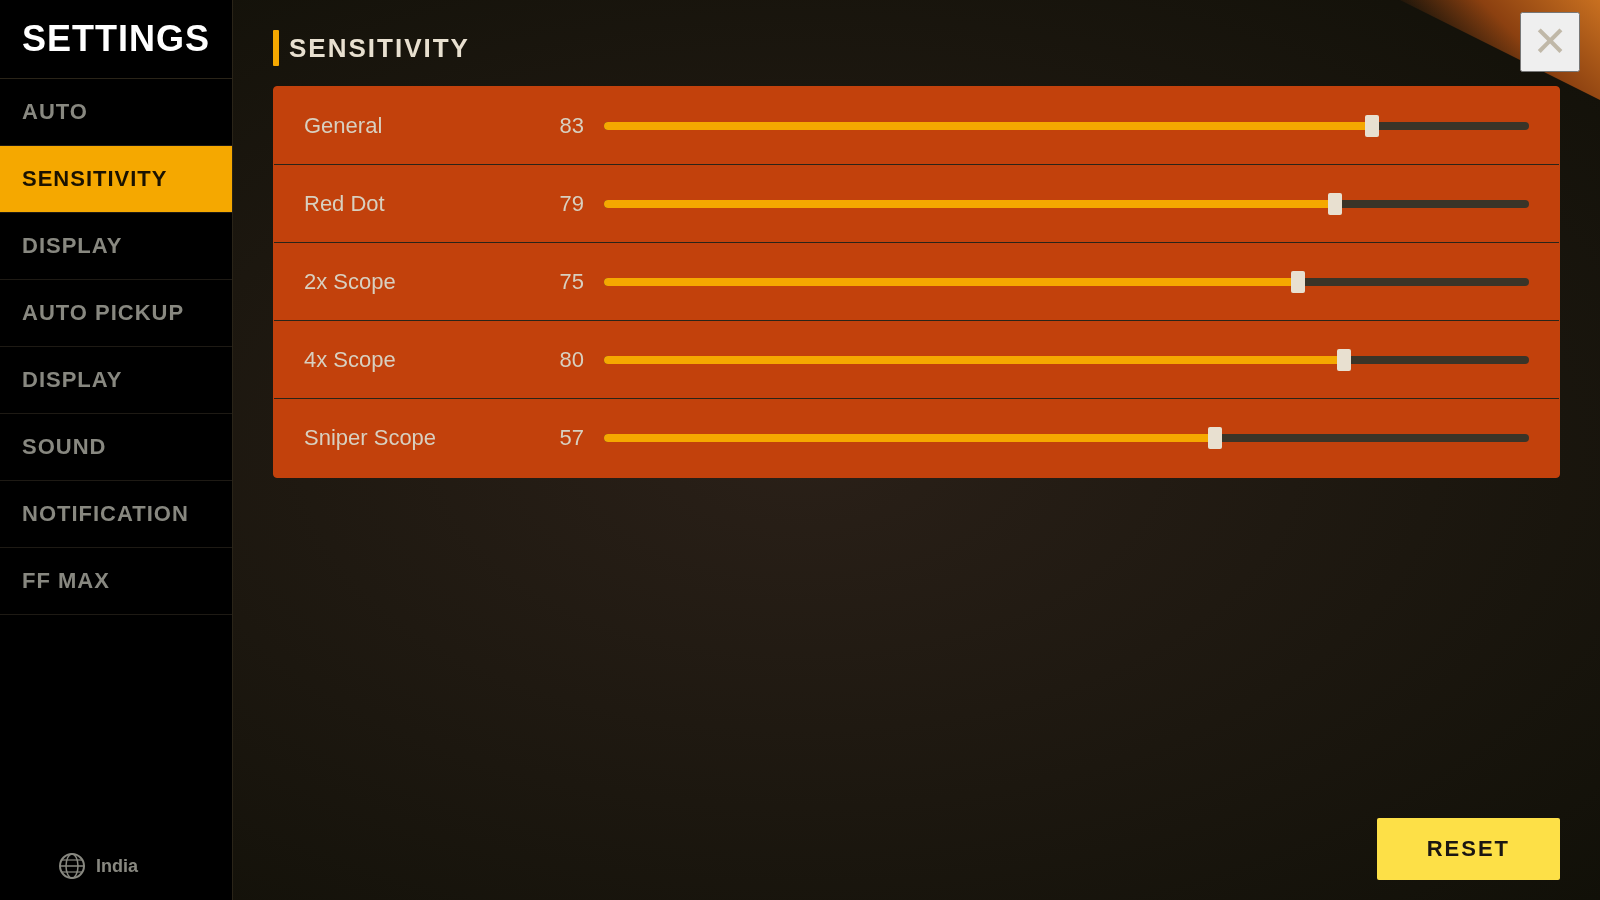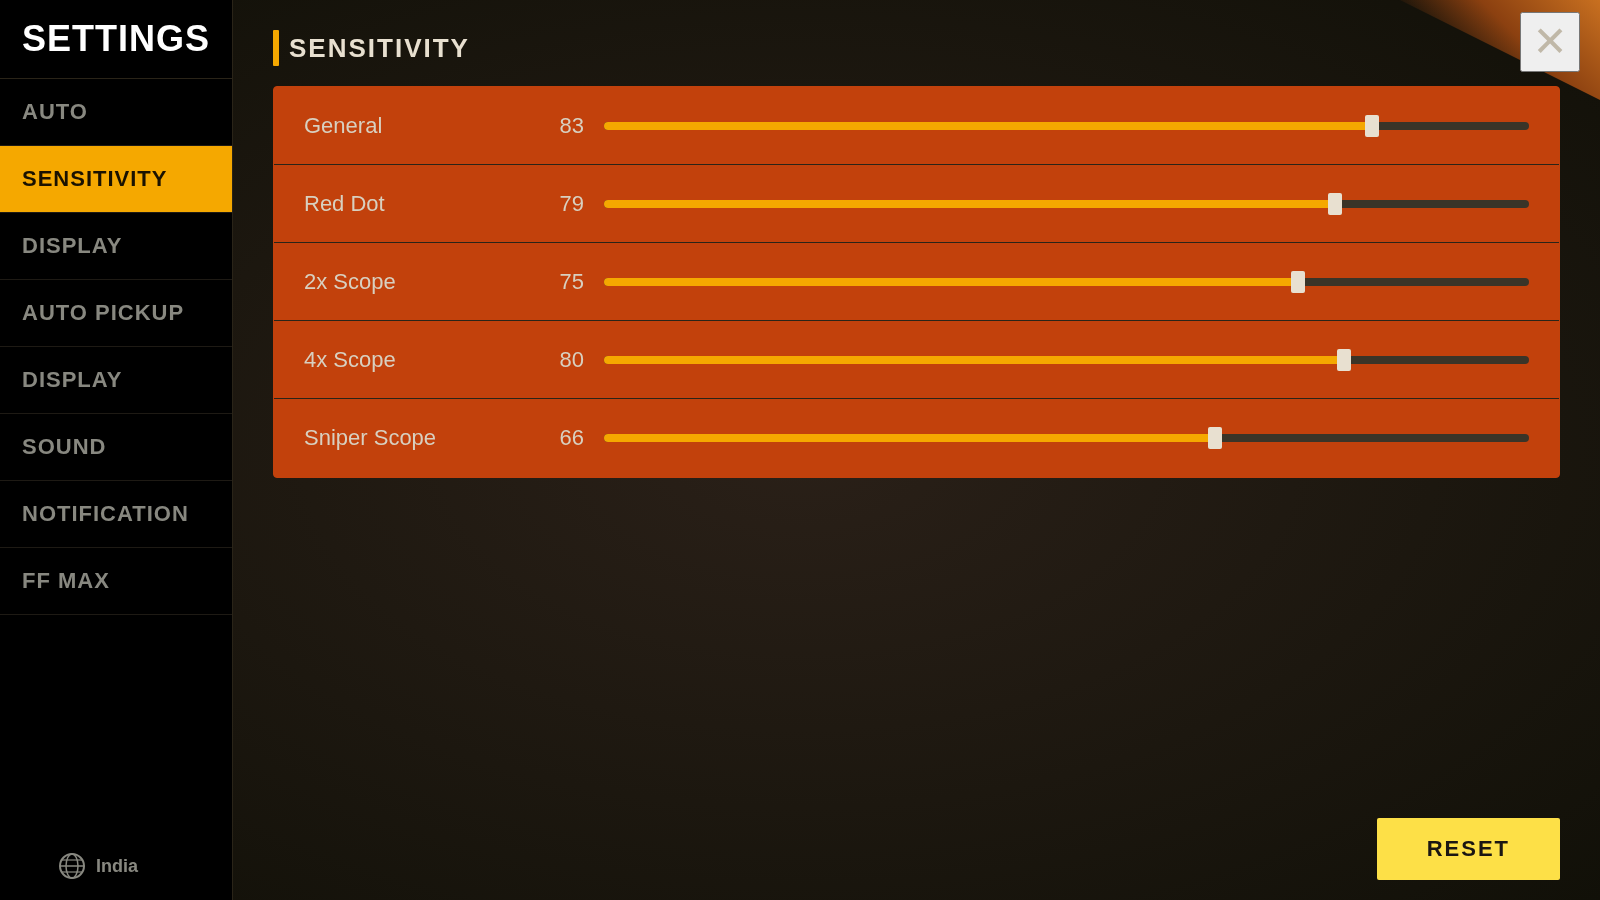--- a/index.html
+++ b/index.html
@@ -331,21 +331,21 @@
         <div class="slider-track">
           <div class="slider-fill" style="width: 80%"></div>
           <div class="slider-thumb" style="left: calc(80% - 7px)"></div>
         </div>
         <input type="range" min="0" max="100" value="80" style="">
       </div>
     </div>
 
     <div class="sensitivity-row">
       <span class="row-label">Sniper Scope</span>
-      <span class="row-value">66</span>
+      <span class="row-value">57</span>
       <div class="slider-container">
         <div class="slider-track">
           <div class="slider-fill" style="width: 66%"></div>
           <div class="slider-thumb" style="left: calc(66% - 7px)"></div>
         </div>
         <input type="range" min="0" max="100" value="66" style="">
       </div>
     </div>
 
 

